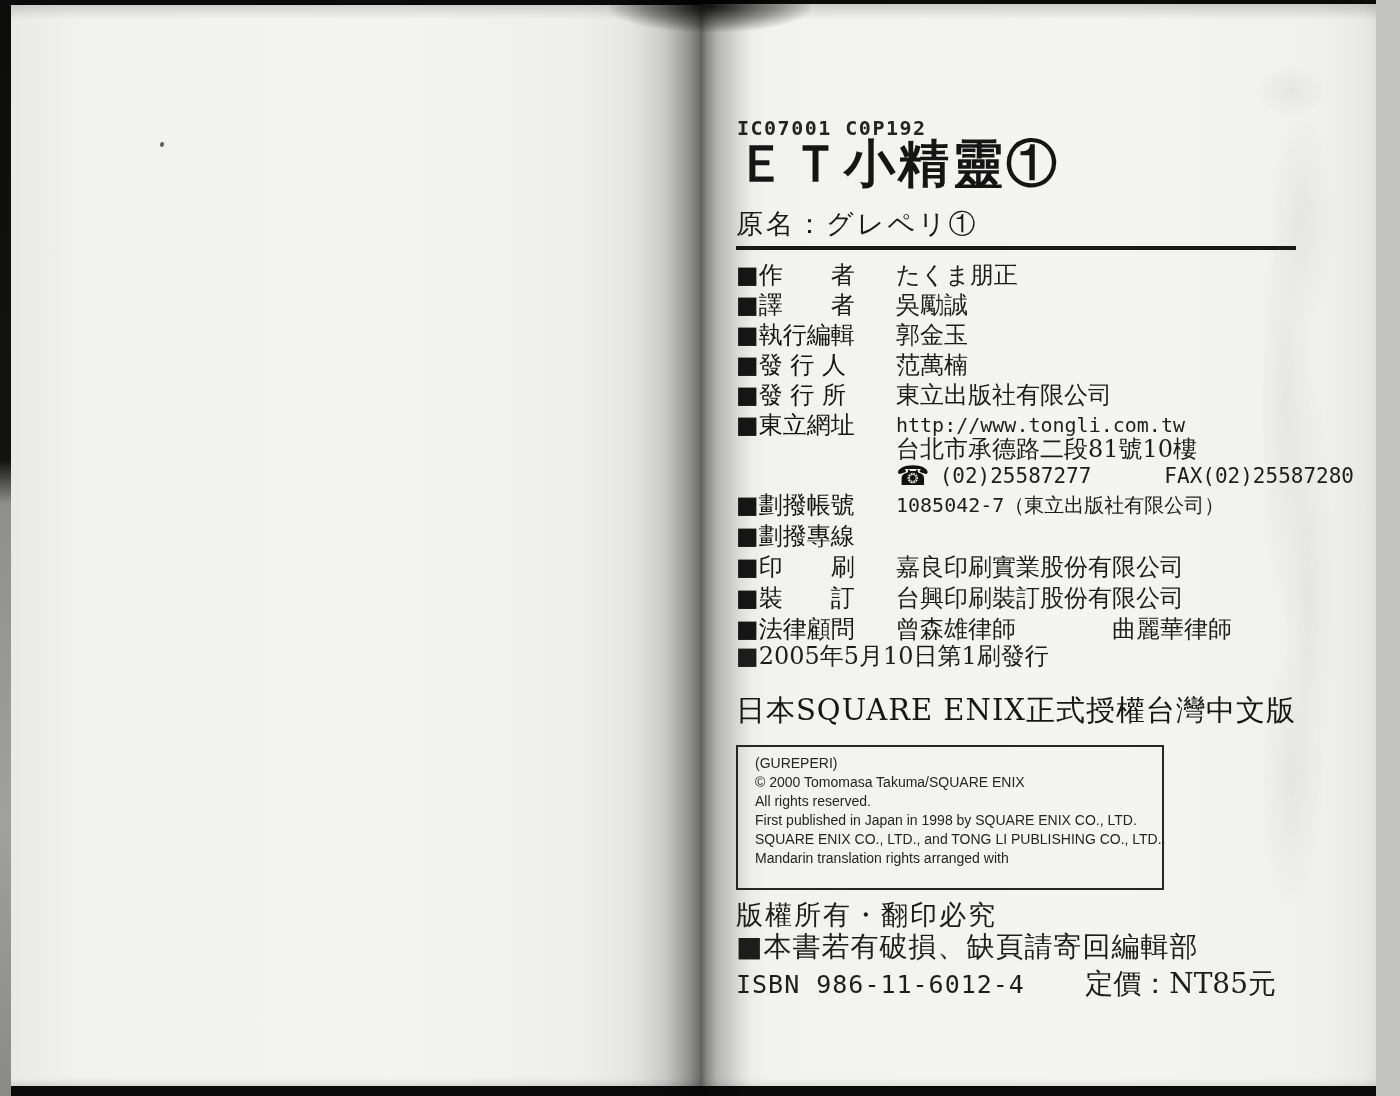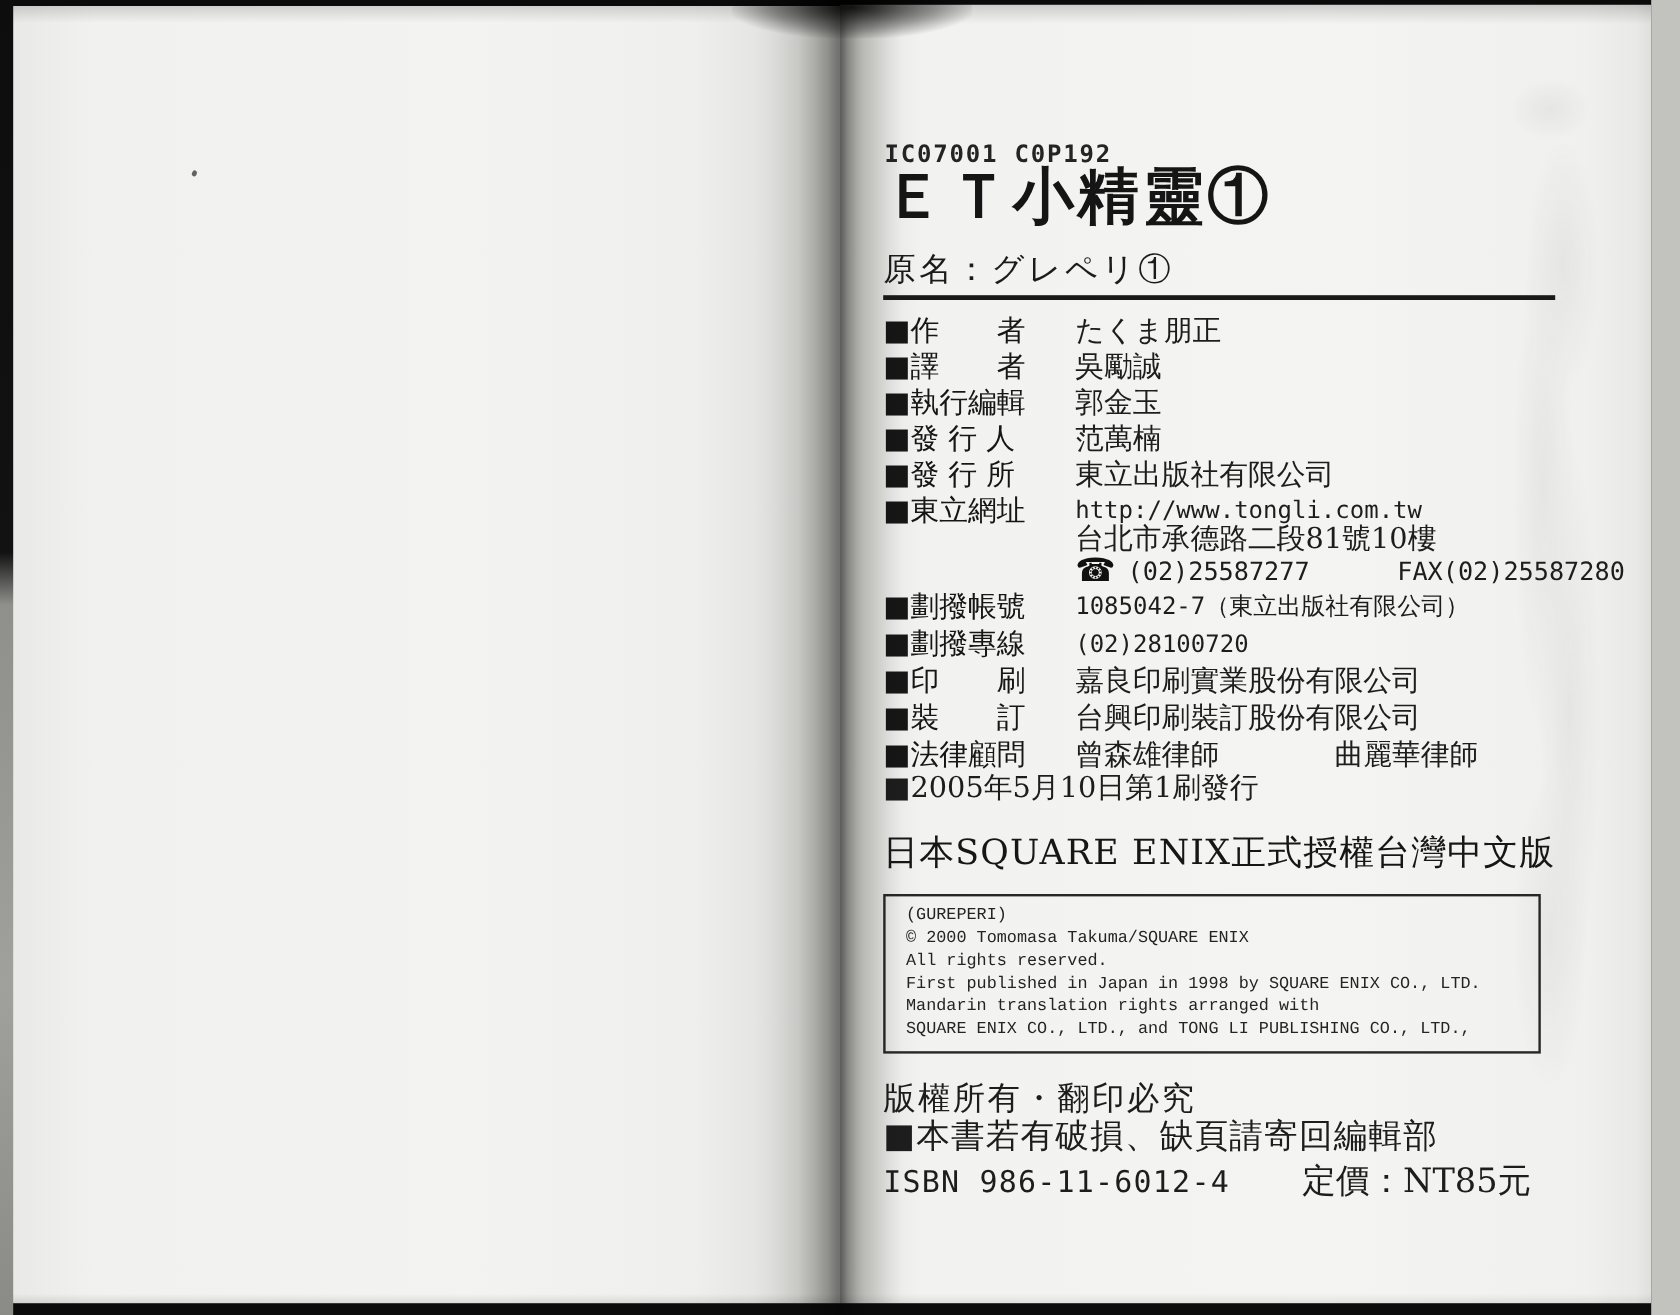--- a/index.html
+++ b/index.html
@@ -71,23 +71,23 @@
   .lbl{width:160px;flex:none;color:#161616;}
   .val{flex:1;color:#1d1d1d;}
   .val.lat{font-size:20px;line-height:30px;}
   .addr{position:absolute;top:429px;left:160px;font-size:24px;white-space:nowrap;}
   .phoneline{position:absolute;top:456px;left:160px;font-size:21px;display:flex;align-items:center;white-space:nowrap;}
   .telicon{font-family:"DejaVu Sans", sans-serif;font-size:27px;margin-right:10px;color:#111;}
   .fax{margin-left:73px;}
   .printdate{position:absolute;top:636px;left:0;font-size:24px;white-space:nowrap;}
   .license{position:absolute;top:687px;left:0;font-size:29px;letter-spacing:1px;color:#161616;white-space:nowrap;}
   .copybox{
-    position:absolute;top:741px;left:0;box-sizing:border-box;width:548px;
-    border:2px solid #272727;padding:7px 12px 8px 17px;
-    font-family:Liberation Mono, monospace;font-size:14px;line-height:19px;color:#242424;
+    position:absolute;top:741px;left:0;box-sizing:border-box;width:428px;
+    border:2px solid #272727;padding:7px 12px 20px 17px;
+    font-family:Liberation Sans, sans-serif;font-size:14px;line-height:19px;color:#242424;
   }
   .copybox div{white-space:nowrap;}
   .rights{position:absolute;top:893px;left:0;font-size:27px;letter-spacing:2px;white-space:nowrap;}
   .damage{position:absolute;top:924px;left:0;font-size:28px;letter-spacing:1px;white-space:nowrap;}
   .isbnrow{position:absolute;top:961px;left:0;width:540px;display:flex;align-items:baseline;white-space:nowrap;}
   .isbn{font-size:25px;letter-spacing:1px;}
   .price{margin-left:auto;font-size:28px;}
 </style>
 </head>
 <body>
@@ -142,21 +142,20 @@
         <span class="mono fax">FAX(02)25587280</span>
       </div>
 
       <div class="rows rows-bottom">
         <div class="row">
           <span class="lbl">■劃撥帳號</span>
           <span class="val lat mono">1085042-7（東立出版社有限公司）</span>
         </div>
         <div class="row">
           <span class="lbl">■劃撥專線</span>
-          <span class="val lat mono">(02)28100720</span>
         </div>
         <div class="row">
           <span class="lbl">■印　　刷</span>
           <span class="val">嘉良印刷實業股份有限公司</span>
         </div>
         <div class="row">
           <span class="lbl">■裝　　訂</span>
           <span class="val">台興印刷裝訂股份有限公司</span>
         </div>
         <div class="row">
@@ -167,22 +166,22 @@
 
       <div class="printdate">■2005年5月10日第1刷發行</div>
 
       <div class="license">日本SQUARE ENIX正式授權台灣中文版</div>
 
       <div class="copybox">
         <div>(GUREPERI)</div>
         <div>© 2000 Tomomasa Takuma/SQUARE ENIX</div>
         <div>All rights reserved.</div>
         <div>First published in Japan in 1998 by SQUARE ENIX CO., LTD.</div>
+        <div>SQUARE ENIX CO., LTD., and TONG LI PUBLISHING CO., LTD.,</div>
         <div>Mandarin translation rights arranged with</div>
-        <div>SQUARE ENIX CO., LTD., and TONG LI PUBLISHING CO., LTD.,</div>
       </div>
 
       <div class="rights">版權所有・翻印必究</div>
       <div class="damage">■本書若有破損、缺頁請寄回編輯部</div>
 
       <div class="isbnrow">
         <span class="isbn mono">ISBN 986-11-6012-4</span>
         <span class="price">定價：NT85元</span>
       </div>
 

